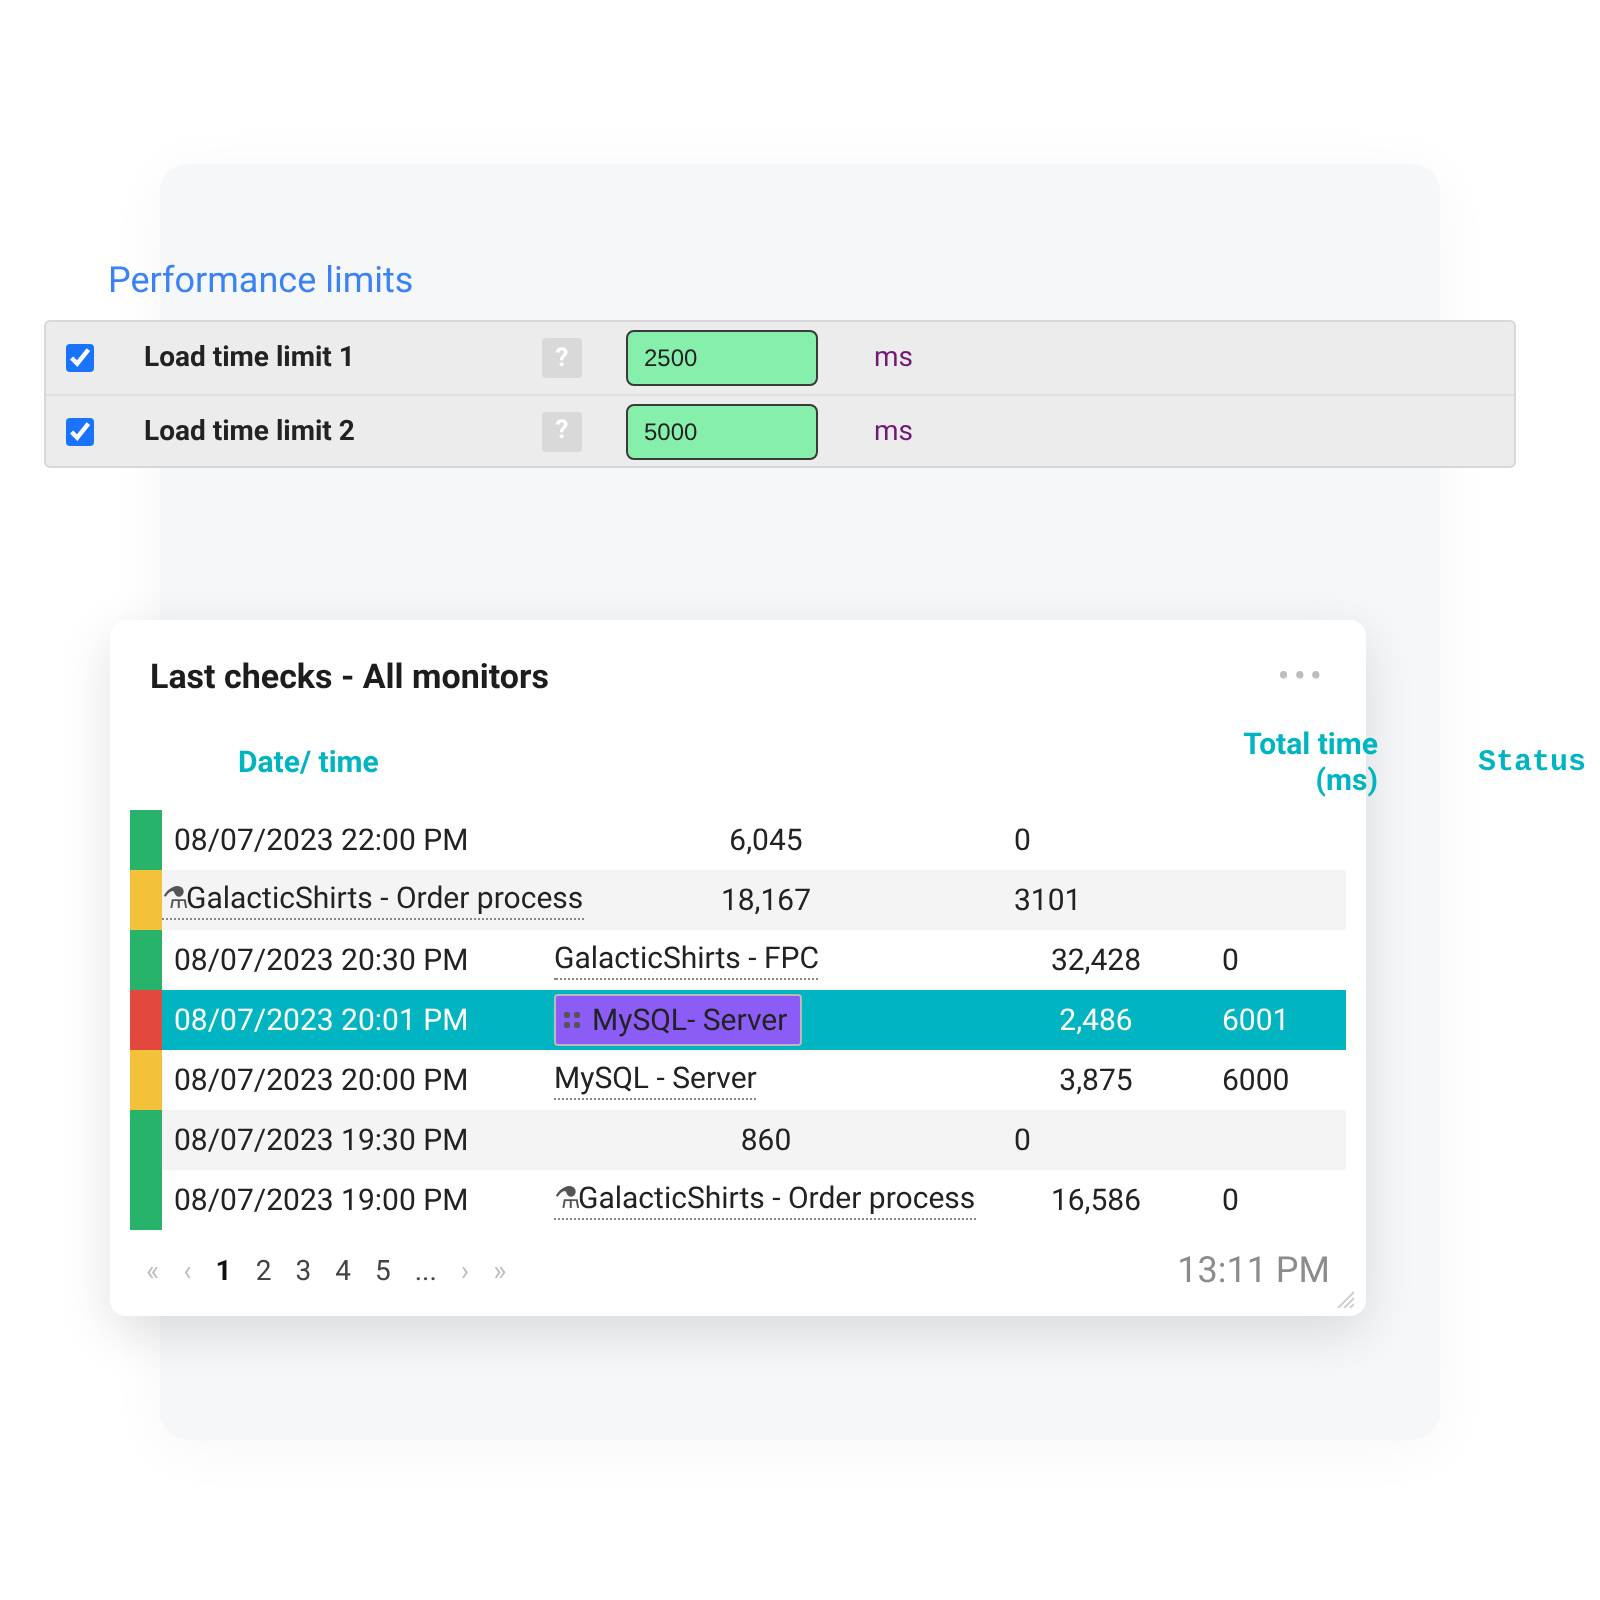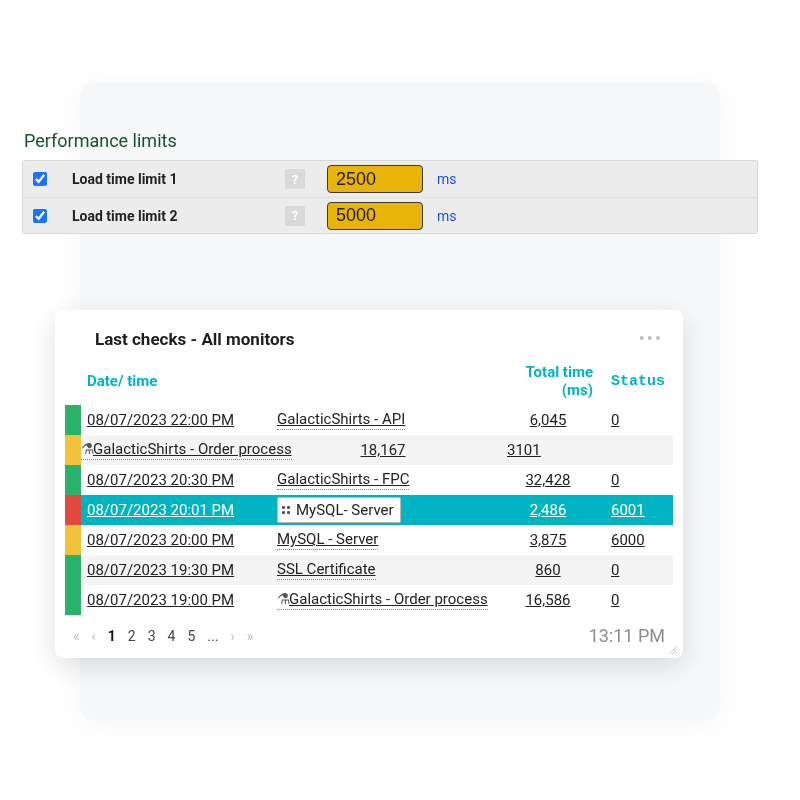--- a/index.html
+++ b/index.html
@@ -19,24 +19,24 @@
       right: 80px;
       bottom: 80px;
       background: #f6f7f9;
       border-radius: 14px;
       box-shadow: 0 4px 30px rgba(0,0,0,0.04);
     }
 
     
     .perf-title {
       position: absolute;
-      left: 24px;
+      left: 54px;
       top: 130px;
       font-size: 18px;
-      color: #14532d;
+      color: #3b82f6;
       font-weight: 400;
     }
     .perf-panel {
       position: absolute;
       left: 22px;
       top: 160px;
       right: 42px;
       background: #ececec;
       border: 1px solid #d8d8d8;
       border-radius: 3px;
@@ -73,25 +73,25 @@
       font-size: 13px;
       font-weight: 700;
       margin-right: 14px;
     }
     .perf-input {
       width: 96px;
       height: 28px;
       border: 1px solid #3a3a3a;
       border-radius: 4px;
       padding: 2px 8px;
-      font-size: 18px;
+      font-size: 12px;
       color: #222;
-      background: #eab308;
-    }
-    .perf-unit { font-size: 14px; color: #1d4ed8; margin-left: 6px; width: 310px; }
+      background: #86efac;
+    }
+    .perf-unit { font-size: 14px; color: #701a75; margin-left: 20px; width: 310px; }
 
     
     .card {
       position: absolute;
       left: 55px;
       top: 310px;
       width: 628px;
       background: #fff;
       border-radius: 8px;
       box-shadow: 0 8px 26px rgba(0,0,0,0.12);
@@ -100,58 +100,57 @@
     .card-header {
       display: flex;
       align-items: center;
       justify-content: space-between;
       padding: 0 20px 10px 20px;
     }
     .card-title {
       font-size: 17px;
       font-weight: 700;
       color: #1d1d1d;
-      margin-left: 20px;
     }
     .dots {
       color: #bdbdbd;
       font-size: 18px;
       letter-spacing: 2px;
       cursor: pointer;
     }
 
     .table {
       width: 100%;
     }
     .thead, .trow {
       display: grid;
       grid-template-columns: 16px 196px 226px 104px 68px;
       align-items: center;
       min-height: 30px;
     }
     .thead {
       padding: 4px 0 6px 0;
       margin-left: 10px;
+      gap: 32px;
     }
     .th {
       color: #00b5c1;
       font-weight: 700;
       font-size: 15px;
     }
     .th.datetime { grid-column: 2; padding-left: 6px;}
     .th.monitor { grid-column: 3; }
     .th.total { grid-column: 4; text-align: right; padding-right: 14px;}
     .th.status { grid-column: 5; padding-left: 4px; font-family: Liberation Mono, monospace;}
 
     .trow {
       margin-left: 10px;
       margin-right: 10px;
       height: 30px;
       font-size: 15px;
-      text-decoration: underline;
     }
     .trow:nth-child(odd) { background: #fff; }
     .trow:nth-child(even) { background: #f4f4f4; }
     .trow.selected {
       background: #00b5c1;
       color: #fff;
     }
     .status-chip {
       width: 16px;
       height: 30px;
@@ -164,21 +163,21 @@
       white-space: nowrap;
       display: flex;
       align-items: center;
       gap: 6px;
     }
     .cell-mon .under {
       border-bottom: 1px dotted #888;
       padding-bottom: 1px;
     }
     .trow.selected .cell-mon .under {
-      background: #ffffff;
+      background: #8b5cf6;
       color: #222;
       border: 1px solid #b9b9b9;
       border-radius: 2px;
       padding: 3px 6px 3px 4px;
       display: inline-flex;
       align-items: center;
       gap: 6px;
     }
     .flask-icon {
       width: 12px;
@@ -272,23 +271,20 @@
     <div class="thead">
       <div></div>
       <div class="th datetime">Date/ time</div>
       <div class="th total">Total time (ms)</div>
       <div class="th status">Status</div>
     </div>
     <div id="rows">
         <div class="trow">
           <div class="status-chip status-green"></div>
           <div class="cell-dt">08/07/2023 22:00 PM</div>
-          <div class="cell-mon">
-            <span class="under"><span>GalacticShirts - API</span></span>
-          </div>
           <div class="cell-total">6,045</div>
           <div class="cell-status">0</div>
         </div>
         <div class="trow">
           <div class="status-chip status-yellow"></div>
           <div class="cell-mon">
             <span class="under"><span class="flask-icon">⚗</span><span>GalacticShirts - Order process</span></span>
           </div>
           <div class="cell-total">18,167</div>
           <div class="cell-status">3101</div>
@@ -324,23 +320,20 @@
           <div class="cell-dt">08/07/2023 20:00 PM</div>
           <div class="cell-mon">
             <span class="under"><span>MySQL - Server</span></span>
           </div>
           <div class="cell-total">3,875</div>
           <div class="cell-status">6000</div>
         </div>
         <div class="trow">
           <div class="status-chip status-green"></div>
           <div class="cell-dt">08/07/2023 19:30 PM</div>
-          <div class="cell-mon">
-            <span class="under"><span>SSL Certificate</span></span>
-          </div>
           <div class="cell-total">860</div>
           <div class="cell-status">0</div>
         </div>
         <div class="trow">
           <div class="status-chip status-green"></div>
           <div class="cell-dt">08/07/2023 19:00 PM</div>
           <div class="cell-mon">
             <span class="under"><span class="flask-icon">⚗</span><span>GalacticShirts - Order process</span></span>
           </div>
           <div class="cell-total">16,586</div>

